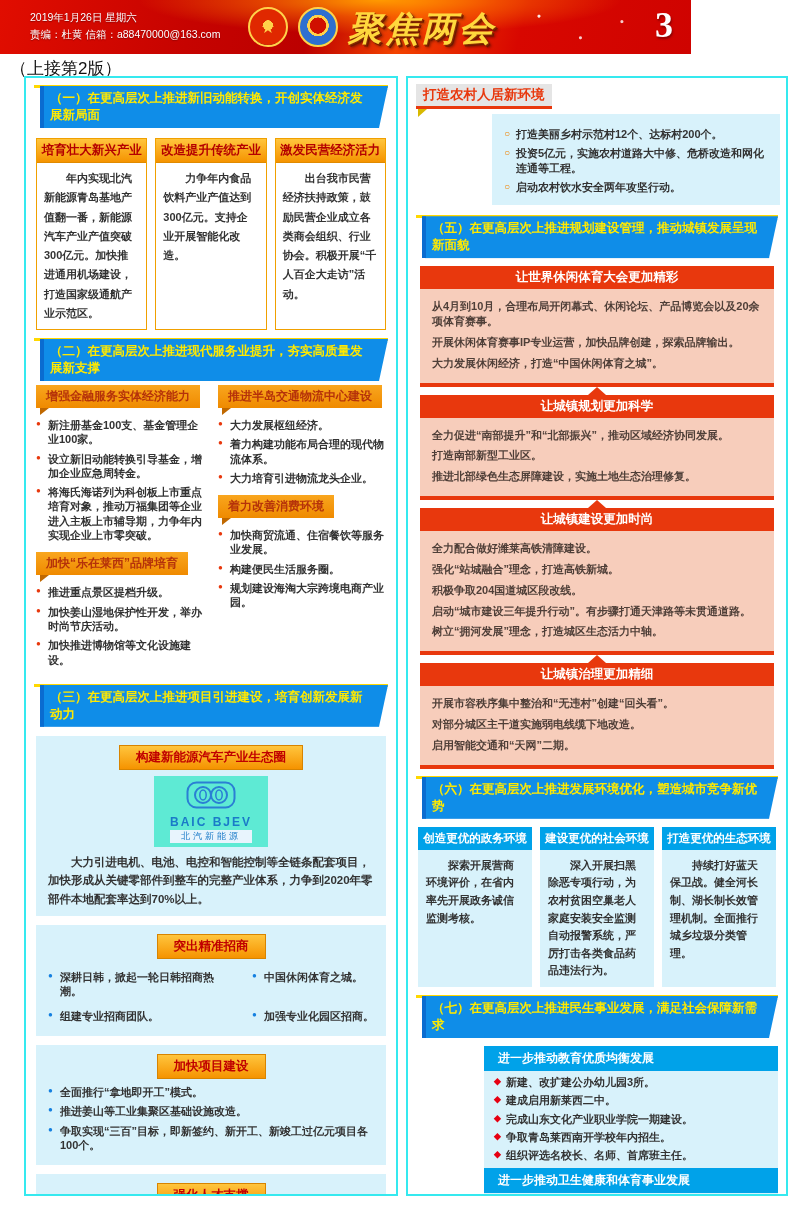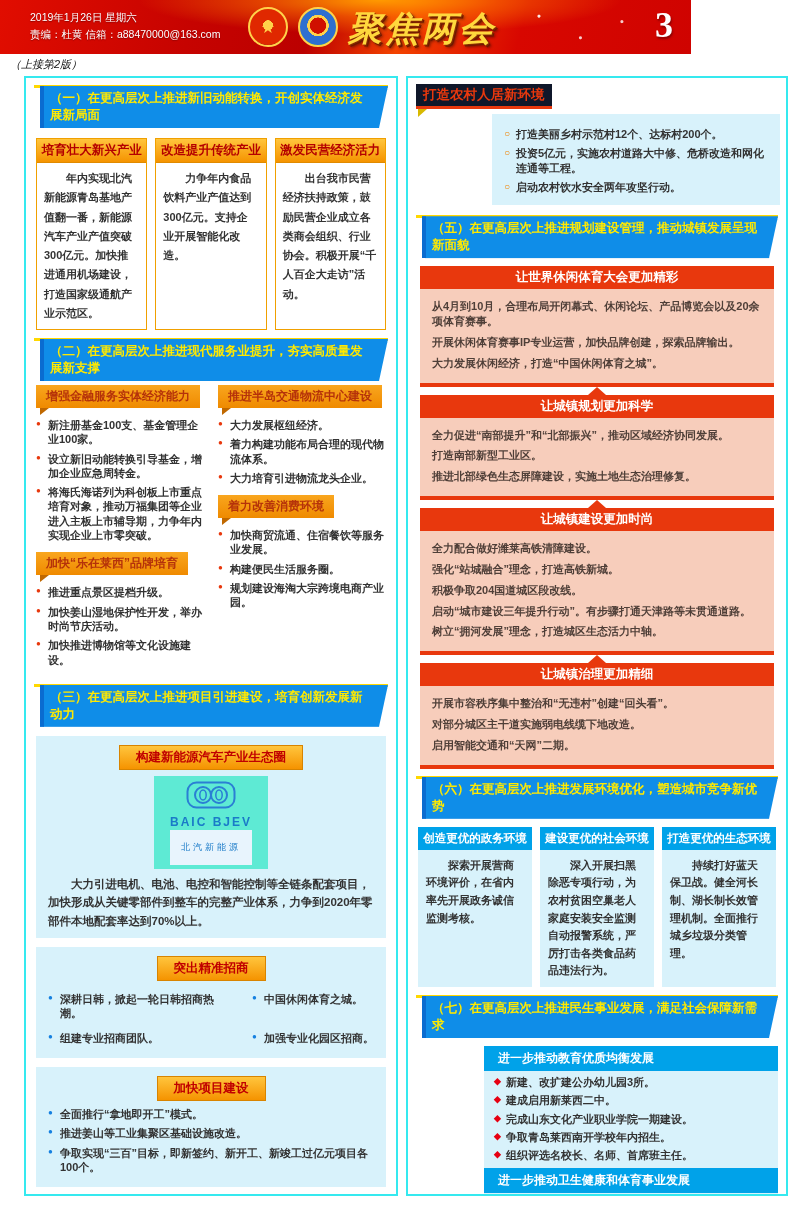--- a/index.html
+++ b/index.html
@@ -15,21 +15,21 @@
       radial-gradient(ellipse at 55% 0%, #ff9a00 0%, rgba(255,120,0,.55) 22%, transparent 45%),
       linear-gradient(105deg,#e10d00 0%,#c60300 28%,#bb0000 45%,#f34300 58%,#d80700 75%,#cf0300 100%);
   }
   .mast-meta { position:absolute; left:30px; top:9px; color:#fff; font-size:10.5px; line-height:1.6; text-shadow:0 1px 1px rgba(120,0,0,.8); }
   .emblem { position:absolute; top:7px; width:40px; height:40px; border-radius:50%; border:2px solid #ffd24a; }
   .emblem-national { left:248px; background:radial-gradient(circle at 50% 45%, #ffd24a 0 18%, #e02800 19% 72%, #a80000 73%); color:#ffd24a; font-size:16px; text-align:center; line-height:38px; }
   .emblem-cppcc  { left:298px; background:radial-gradient(circle at 50% 46%, #d01000 0 30%, #ffd24a 31% 40%, #2e6fd0 41% 72%, #1fa87a 73%); }
   .brand { position:absolute; left:348px; top:6px; font-size:34px; font-weight:900; font-style:italic; letter-spacing:3px; color:#ffd83d;
     text-shadow:1px 1px 0 #8a2b00, 2px 2px 0 #6d1a00, 3px 3px 3px rgba(0,0,0,.45); }
   .pageno { position:absolute; right:18px; top:4px; color:#fff; font-size:36px; font-weight:bold; font-family:"Liberation Serif",serif; text-shadow:1px 2px 2px rgba(90,0,0,.6); }
-  .continued { position:absolute; left:10px; top:57px; font-size:11px; color:#111;font-style:italic; }
+  .continued { position:absolute; left:10px; top:57px; font-size:17px; color:#111; }
 
   
   .col { position:absolute; top:76px; bottom:12px; border:2px solid #35e9ef; background:#fff; overflow:hidden; }
   .col-left  { left:24px;  width:374px; }
   .col-right { left:406px; width:382px; }
 
   
   .sec { position:relative; margin:7px 8px 4px 8px; }
   .sec .yline { height:3px; background:#ffd800; margin-bottom:0; }
   .sec .bar { position:relative; display:inline-block; max-width:100%; background:#0f8de8; color:#ffe900;
@@ -55,27 +55,27 @@
   ul.red-dots  li::before { color:#e8380d; }
   ul.blue-dots li::before { color:#1580e0; }
   ul.orange-o  li::before { content:"○"; color:#f08300; font-size:10px; font-weight:bold; top:0; }
   ul.red-diamond li::before { content:"◆"; color:#e60012; font-size:9px; }
 
   
   .bluecard { background:#d8f2fb; margin:9px 10px; padding:9px 12px 8px; }
   .btn-orange { display:block; width:max-content; margin:0 auto 6px; background:linear-gradient(#ffc53d,#f59300); border:1px solid #d88400; color:#c00000; font-weight:bold; font-size:12.5px; padding:3px 16px; }
   .logo-box { width:max-content; margin:2px auto 6px; background:#5eead4; padding:5px 16px 4px; text-align:center; }
   .logo-name { color:#1a7ac8; font-weight:bold; font-size:12px; letter-spacing:2px; margin-top:2px; }
-  .logo-sub  { color:#1a7ac8; font-size:9px; letter-spacing:3px; background:#e8f4fd; margin-top:1px; padding:11px 2px; }
+  .logo-sub  { color:#1a7ac8; font-size:9px; letter-spacing:3px; background:#e8f4fd; margin-top:1px; padding:0 2px; }
   .eco-body { font-size:11.5px; font-weight:bold; color:#333; line-height:1.6; text-indent:2em; }
   .grid2 { display:grid; grid-template-rows:repeat(2,auto); grid-auto-flow:column; column-gap:19px; margin-top:4px; }
   .bluecard ul.blist { margin-top:4px; }
 
   
-  .ylabel { position:relative; display:inline-block; background:#0f172a; color:#e8380d; font-weight:bold; font-size:13.5px; padding:2px 7px; margin:6px 0 2px 8px; box-shadow:0 3px 0 0 #e8380d; }
+  .ylabel { position:relative; display:inline-block; background:#e5e5e5; color:#e8380d; font-weight:bold; font-size:13.5px; padding:2px 7px; margin:6px 0 2px 8px; box-shadow:0 3px 0 0 #e8380d; }
   .ylabel::after { content:""; position:absolute; left:2px; bottom:-11px; border-top:8px solid #d8b900; border-right:9px solid transparent; }
   .indentbox { background:#d8f2fb; margin:6px 6px 10px 84px; padding:8px 12px 6px; }
   .indentbox ul.blist { margin-top:0; }
 
   
   .redwrap { margin:8px 12px 0; }
   .tri-up { width:0; margin:0 auto; border-left:9px solid transparent; border-right:9px solid transparent; border-bottom:8px solid #e8380d; }
   .rh { background:#e8380d; color:#fff; font-weight:bold; font-size:12.5px; text-align:center; padding:3px 4px; }
   .rb { background:#f7cdbb; padding:4px 12px 6px; border-bottom:4px solid #e8380d; }
   .rb p { font-size:11px; font-weight:bold; color:#4f3f38; line-height:1.35; margin:6px 0; }

